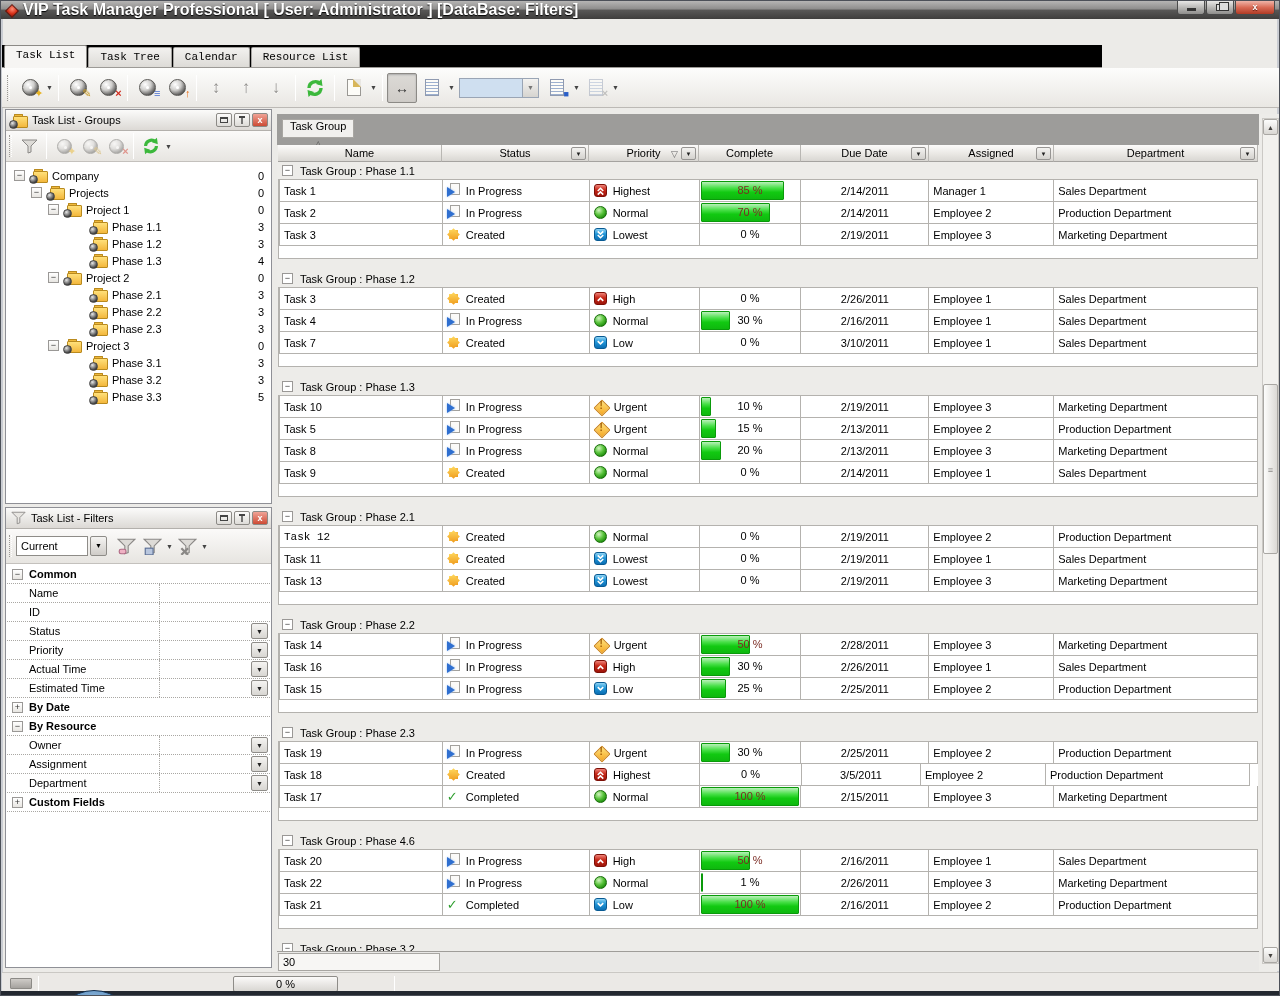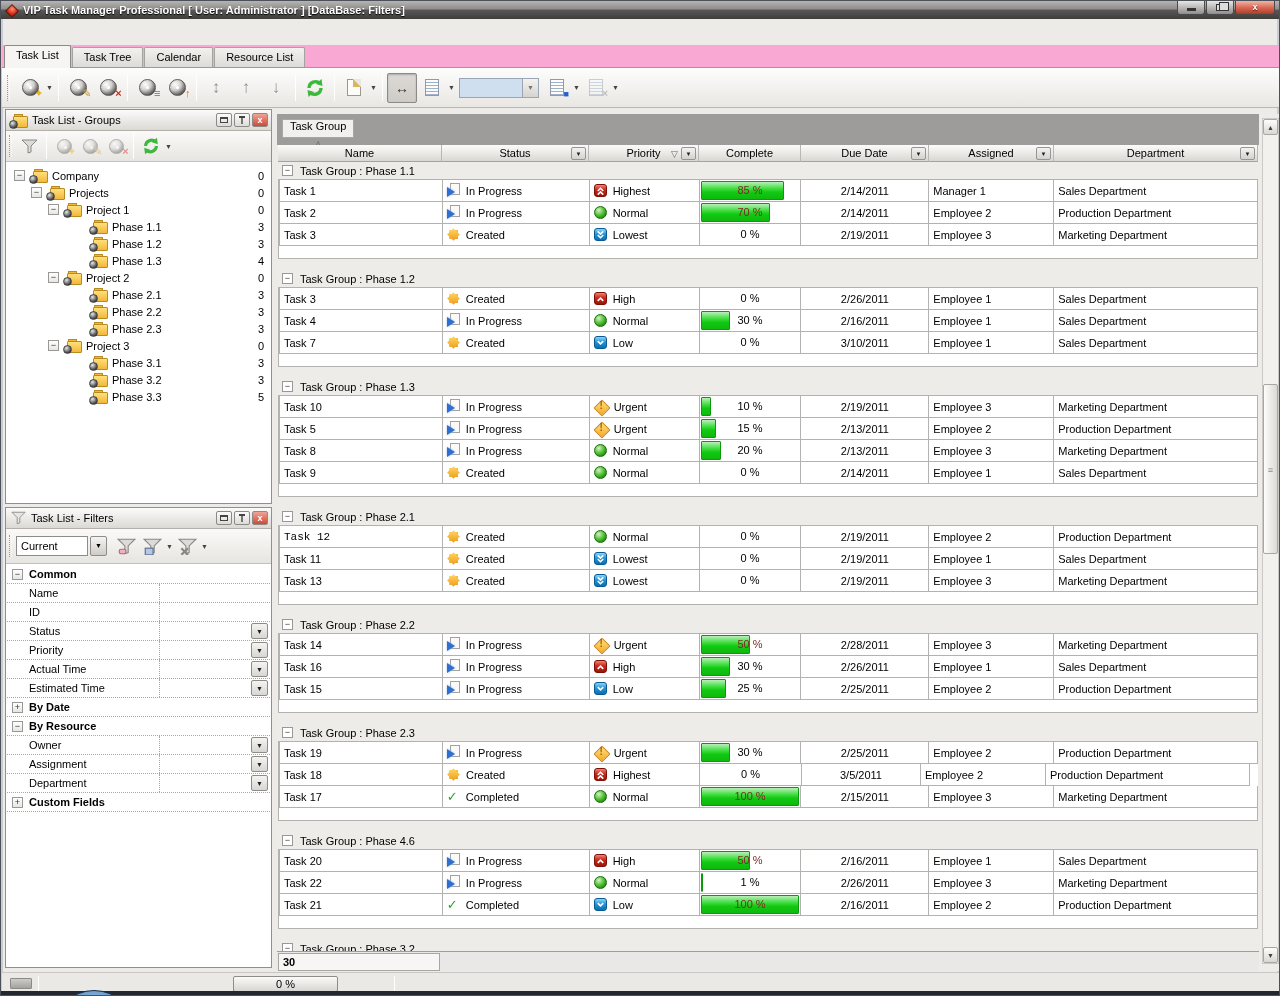--- a/index.html
+++ b/index.html
@@ -10,38 +10,38 @@
     background:#ecEAe8; background:#ecebe8; border:1px solid #4c5058;
     box-shadow: inset 0 0 0 2px #c9ccd2;
   }
   
   .titlebar { position:absolute; left:0; top:0; width:100%; height:18px;
     background:linear-gradient(180deg,#b6b5b4 0%,#8e8d8c 45%,#595857 50%,#3f3e3d 100%);
     display:flex; align-items:center; }
   .app-ico { width:11px; height:11px; margin:0 6px 0 5px; position:relative; flex:0 0 auto; }
   .app-ico::before { content:""; position:absolute; left:1px; top:1px; width:8px; height:8px;
     transform:rotate(45deg); background:radial-gradient(circle at 35% 30%,#ff8d75,#d8321a 60%,#8e1405); border:1px solid #6e1004; }
-  .titlebar .title { color:#fff; font-weight:bold; font-size:11px; text-shadow:0 1px 1px #000; white-space:nowrap; }
+  .titlebar .title { color:#fff; font-weight:bold; font-size:16px; text-shadow:0 1px 1px #000; white-space:nowrap; }
   .winbtns { position:absolute; right:4px; top:0; display:flex; }
   .wb { width:28px; height:14px; margin-left:1px; border:1px solid #4a4a4a; border-top:none;
     border-radius:0 0 3px 3px; background:linear-gradient(180deg,#e8e7e6,#b9b8b6 50%,#8f8e8c);
     display:flex; align-items:center; justify-content:center; color:#222; font-size:9px; line-height:1; }
   .wb.close { width:40px; background:linear-gradient(180deg,#f0b4a8,#d96a55 50%,#b03a24); color:#fff; font-weight:bold; text-shadow:0 1px 1px #5e160a; }
   .wb .bar { display:block; width:9px; height:3px; background:#333; margin-top:4px; }
   .wb .rest { display:block; width:8px; height:7px; border:1px solid #333; position:relative; background:#ddd; }
   .wb .rest::before { content:""; position:absolute; left:2px; top:-3px; width:8px; height:7px; border:1px solid #333; background:#ddd; }
   
   .menubar { position:absolute; left:1px; top:18px; width:1278px; height:26px;
     background:linear-gradient(180deg,#f7f6f4,#eceae7); border-bottom:1px solid #d7d4d0; display:flex; align-items:center; padding-left:10px; }
   .menubar .grip { width:3px; height:16px; margin-right:8px; border-left:1px dotted #9a9894; border-right:1px dotted #fff; }
   .menu-item { padding:3px 10px; margin-right:2px; }
   .menu-item u { text-decoration:underline; }
   
-  .tabstrip { position:absolute; left:1px; top:44px; width:1278px; height:23px; background:#f9a8d4;
-    border-bottom:1px solid #9c9a96; display:flex; align-items:flex-end; padding-left:2px; }
+  .tabstrip { position:absolute; left:1px; top:44px; width:1100px; height:23px; background:#000000;
+    border-bottom:1px solid #9c9a96; display:flex; align-items:flex-end; padding-left:2px;font-family:Liberation Mono, monospace; }
   .tab { height:20px; padding:3px 11px 0 11px; margin-right:1px; border:1px solid #a5a3a0; border-bottom:none;
     border-radius:2px 2px 0 0; background:linear-gradient(180deg,#f2f1ef,#dddbd7); white-space:nowrap; }
   .tab.active { height:23px; margin-bottom:-1px; background:#f6f5f3; border-color:#8c8a86; font-weight:normal; }
   
   .toolbar { position:absolute; left:1px; top:67px; width:1278px; height:40px;
     background:linear-gradient(180deg,#fdfdfc,#e9e7e3); border-bottom:1px solid #bcb9b5;
     display:flex; align-items:center; padding-left:4px; }
   .toolbar .grip { width:3px; height:26px; margin:0 5px 0 1px; border-left:1px dotted #9a9894; border-right:1px dotted #fff; }
   .tbtn { width:30px; height:30px; border:1px solid transparent; border-radius:2px; display:flex; align-items:center; justify-content:center; position:relative; flex:0 0 auto; }
   .tbtn.pressed { border:1px solid #8c8a86; background:linear-gradient(180deg,#dcdad6,#cfccc8); box-shadow:inset 0 1px 2px #aaa; }
@@ -141,21 +141,21 @@
   .pr-urgent::before { content:""; position:absolute; left:2.5px; top:2.5px; width:10px; height:10px; transform:rotate(45deg);
     background:linear-gradient(135deg,#ffe27a,#f5a623); border:1px solid #c97f12; border-radius:1px; }
   .pr-urgent b { position:absolute; left:0; top:1px; width:15px; text-align:center; color:#a35f06; font-size:10px; }
   
   .cbar { position:absolute; left:1px; top:1px; bottom:1px; border:1px solid #0a9a0a; border-radius:1px;
     background:linear-gradient(180deg,#b9f0b9 0%,#49e049 35%,#12c912 60%,#0eb80e 100%); }
   .clabel { position:absolute; left:0; right:0; top:0; bottom:0; text-align:center; line-height:20px; z-index:1; }
   .clabel.over { color:#7b2b23; }
   
   .gfooter { position:absolute; left:0; bottom:0; width:982px; height:20px; background:#e9e8e6; border-top:1px solid #9f9d99; }
-  .gfooter .fcell { position:absolute; left:1px; top:1px; width:162px; height:18px; background:#f7f6f4; border:1px solid #a8a6a2; line-height:17px; padding-left:4px;font-weight:bold; }
+  .gfooter .fcell { position:absolute; left:1px; top:1px; width:162px; height:18px; background:#f7f6f4; border:1px solid #a8a6a2; line-height:17px; padding-left:4px; }
   
   .vscroll { position:absolute; right:2px; top:4px; width:17px; height:846px; background:#f2f1ee; border:1px solid #cbc9c5; }
   .sbtn { position:absolute; left:0; width:15px; height:16px; background:linear-gradient(180deg,#fdfdfc,#d9d7d3); border:1px solid #a9a7a3; border-radius:2px; font-size:7px; text-align:center; line-height:15px; color:#44423f; }
   .sthumb { position:absolute; left:0; top:265px; width:15px; height:170px; background:linear-gradient(90deg,#fdfdfc,#dbd9d5); border:1px solid #a9a7a3; border-radius:2px; text-align:center; color:#8a8886; font-size:9px; line-height:170px; }
   
   .statusbar { position:absolute; left:1px; top:971px; width:1278px; height:21px; background:#ebe9e6; border-top:1px solid #cac8c4; }
   .sb-ico { position:absolute; left:8px; top:5px; width:22px; height:11px; background:linear-gradient(180deg,#cfccc8,#a5a29e); border:1px solid #8c8a86; border-radius:1px; }
   .sb-sep { position:absolute; top:3px; width:1px; height:15px; background:#cfccc8; border-right:1px solid #fff; }
   .progress { position:absolute; left:231px; top:3px; width:105px; height:16px; border:1px solid #8e8c88; border-radius:2px;
     background:linear-gradient(180deg,#fbfaf9,#d8d6d2); text-align:center; line-height:15px; }

